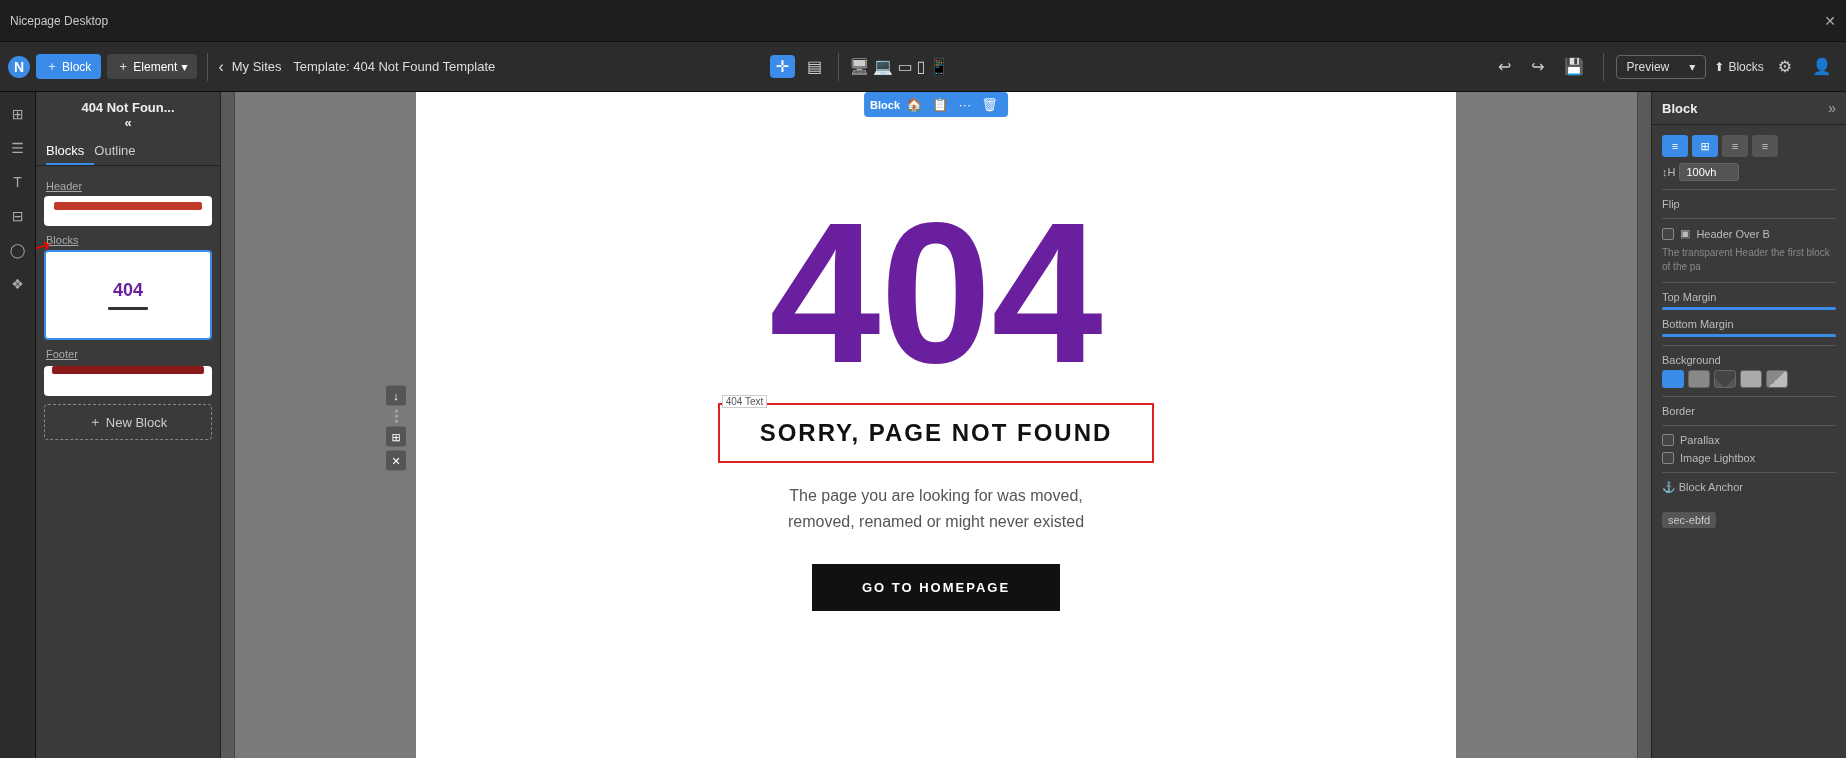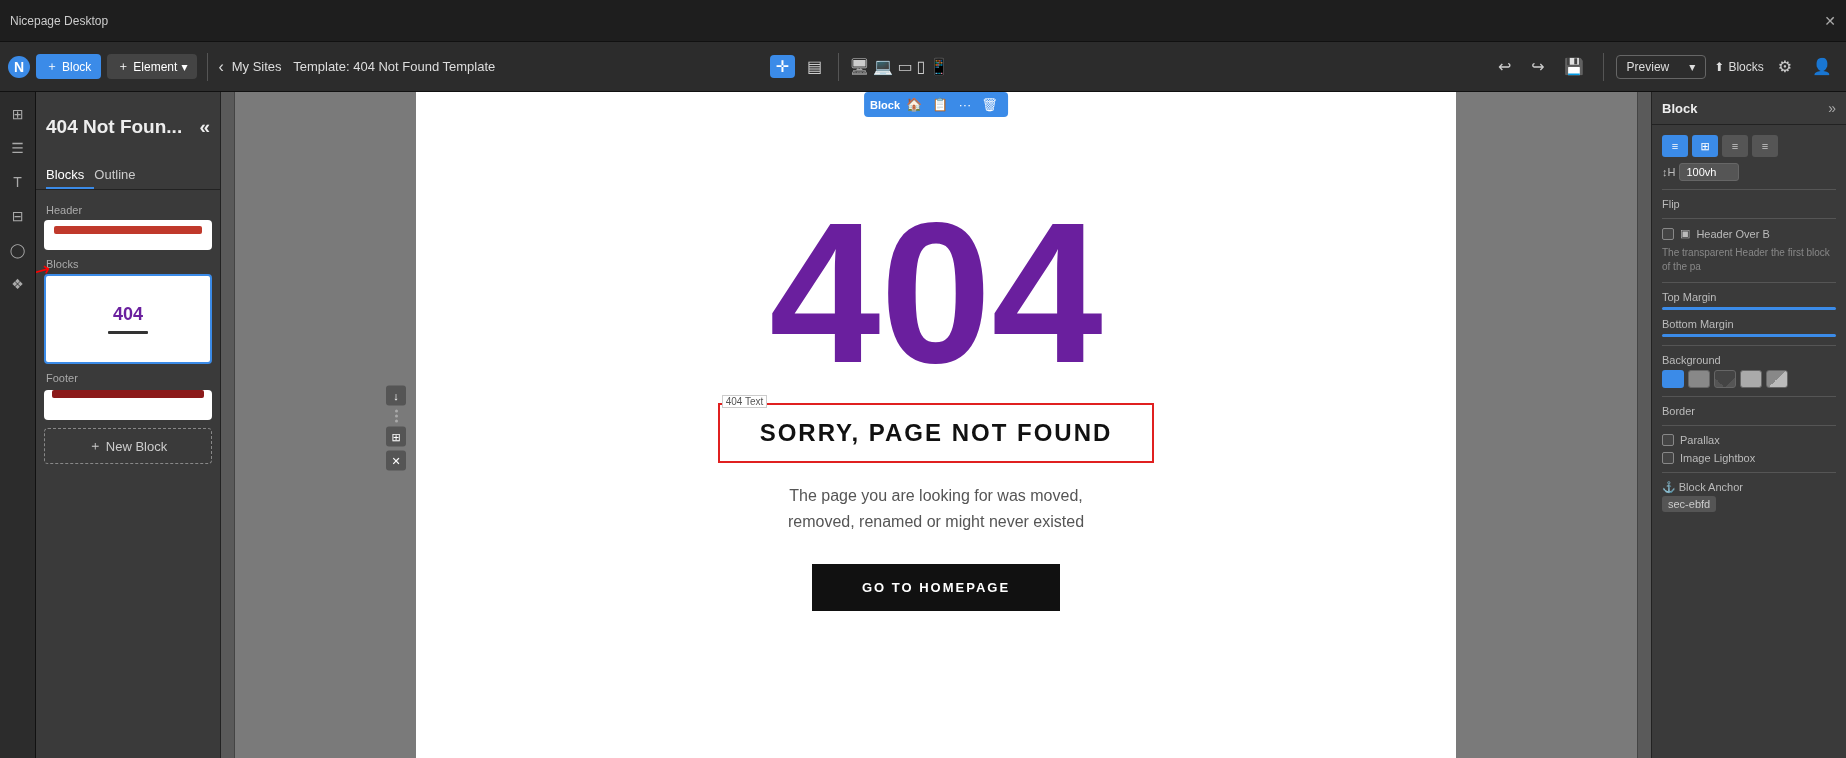--- a/index.html
+++ b/index.html
@@ -81,40 +81,41 @@
       width: 185px;
       background: #3a3a3a;
       border-right: 1px solid #222;
       display: flex;
       flex-direction: column;
     }
     .sidebar-header {
       display: flex;
       align-items: center;
       justify-content: space-between;
-      padding: 24px 10px;
-      font-size: 19px;
+      padding: 8px 10px;
+      font-size: 13px;
       font-weight: bold;
       color: #eee;
+      flex-direction: column;
     }
     .sidebar-tabs {
       display: flex;
       border-bottom: 1px solid #222;
       padding: 0 10px;
     }
     .sidebar-tab {
       font-size: 13px;
       padding: 5px 10px 5px 0;
       cursor: pointer;
       color: #ccc;
       border-bottom: 2px solid transparent;
     }
     .sidebar-tab.active { color: #fff; border-bottom: 2px solid #3b8be8; }
     .sidebar-content { flex: 1; overflow-y: auto; padding: 8px; }
-    .sidebar-section-label { font-size: 11px; color: #aaa; margin: 6px 0 4px 2px; }
+    .sidebar-section-label { font-size: 11px; color: #aaa; margin: 6px 0 4px 2px; text-decoration: underline; }
 
     .block-thumb {
       background: #fff;
       border-radius: 4px;
       height: 30px;
       margin-bottom: 8px;
       position: relative;
       overflow: hidden;
     }
     .block-thumb .thumb-bar {
@@ -427,21 +428,21 @@
     .rp-swatch.active-swatch { border: 2px solid #3b8be8; }
 
     .rp-margin-bar {
       height: 3px;
       background: #3b8be8;
       border-radius: 2px;
       margin: 2px 0 6px;
     }
 
     .rp-note-text { font-size: 10px; color: #888; line-height: 1.4; }
-    .rp-anchor-label { font-size: 11px; color: #bbb; margin-bottom: 2px; }
+    .rp-anchor-label { font-size: 11px; color: #bbb; margin-bottom: 18px; }
     .rp-anchor-value { font-size: 11px; color: #ccc; background: #555; padding: 2px 6px; border-radius: 3px; display: inline-block; }
 
     .canvas-left-bar {
       position: absolute;
       left: 0;
       top: 0;
       bottom: 0;
       width: 14px;
       background: #5a5a5a;
       border-right: 1px solid #444;

